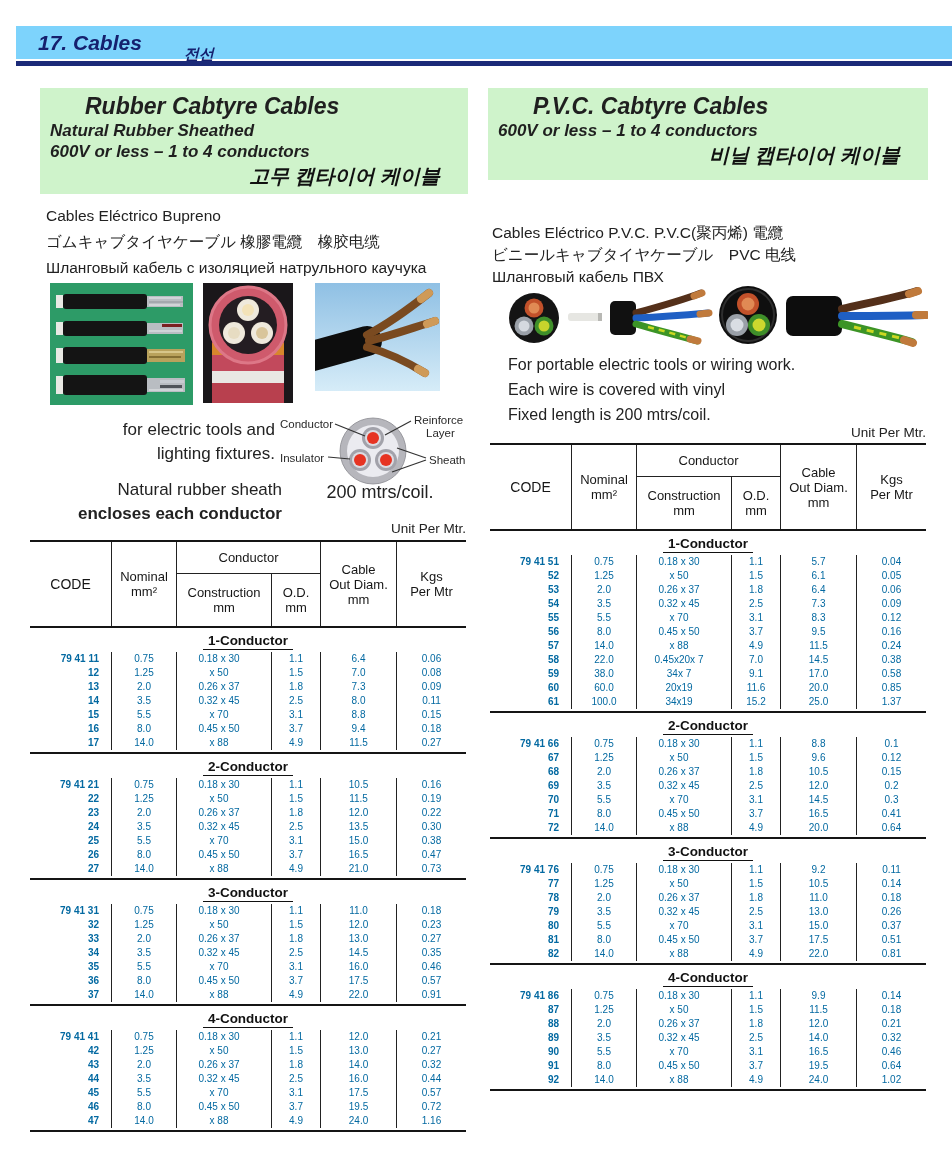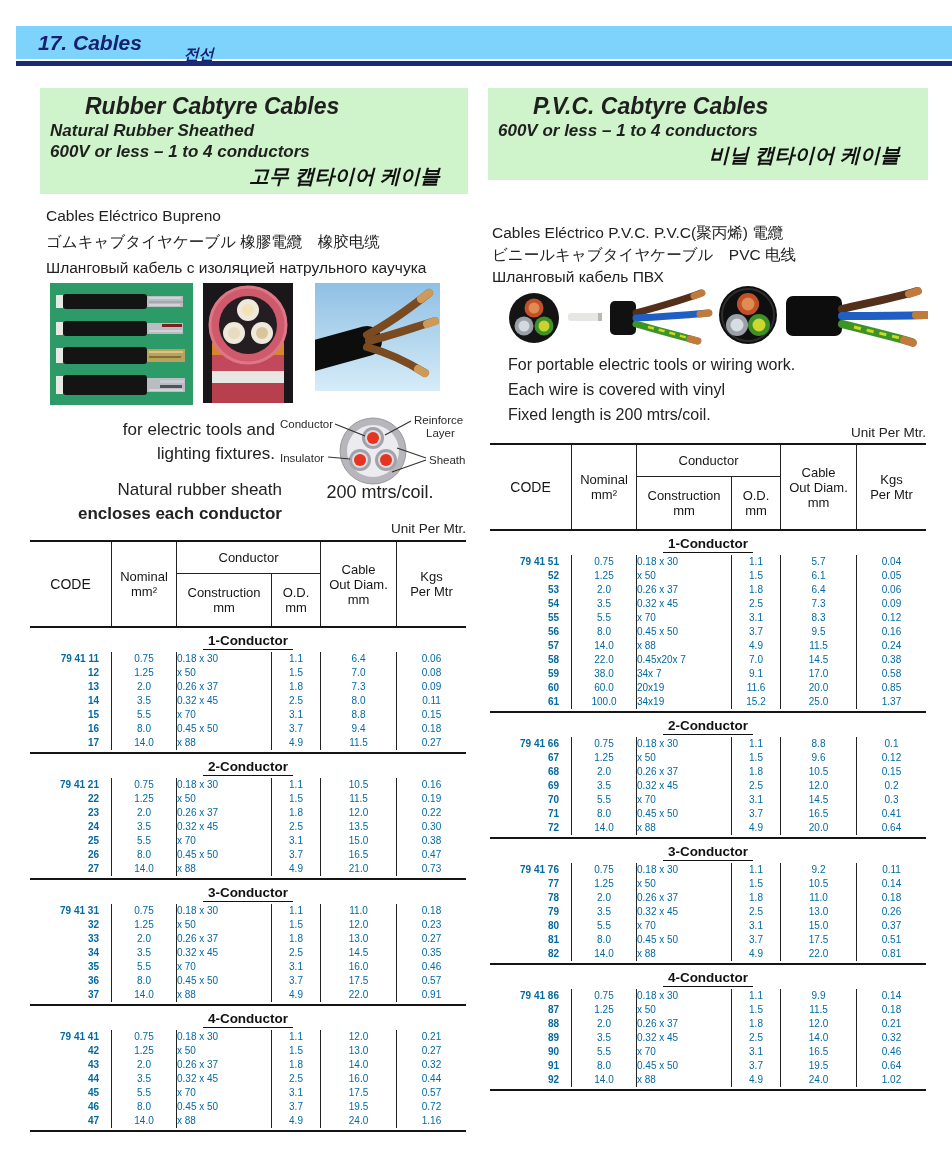--- a/index.html
+++ b/index.html
@@ -39,21 +39,21 @@
   .h-od{grid-row:2;grid-column:4;border-right:1.5px solid #222;}
   .h-cable{grid-row:1/3;grid-column:5;border-right:1.5px solid #222;}
   .h-kgs{grid-row:1/3;grid-column:6;}
 
   .sec-title{text-align:center;font-size:13.5px;font-weight:bold;color:#111;margin:5px 0 3px 0;}
   .sec-title span{border-bottom:1.5px solid #111;padding:0 5px 1px 5px;}
   .row-group{border-bottom:2px solid #151515;padding:1px 0 2px 0;}
   .trow{display:grid;grid-template-columns:var(--tc);font-size:10px;line-height:14px;color:#0369a1;}
   .tcell{border-right:1.5px solid #222;text-align:center;}
   .tcell.c0{font-weight:bold;text-align:right;padding-right:12px;box-sizing:border-box;}
-  .tcell.c2{text-align:left;padding-right:10px;box-sizing:border-box;}
+  .tcell.c2{text-align:center;padding-right:10px;box-sizing:border-box;}
   .tcell.c5{border-right:none;}
 
   .diag-caption{font-size:18px;color:#222;text-align:center;}
   svg text{font-family:"Liberation Sans",sans-serif;}
 </style>
 </head>
 <body>
 
 <div class="page">
 

